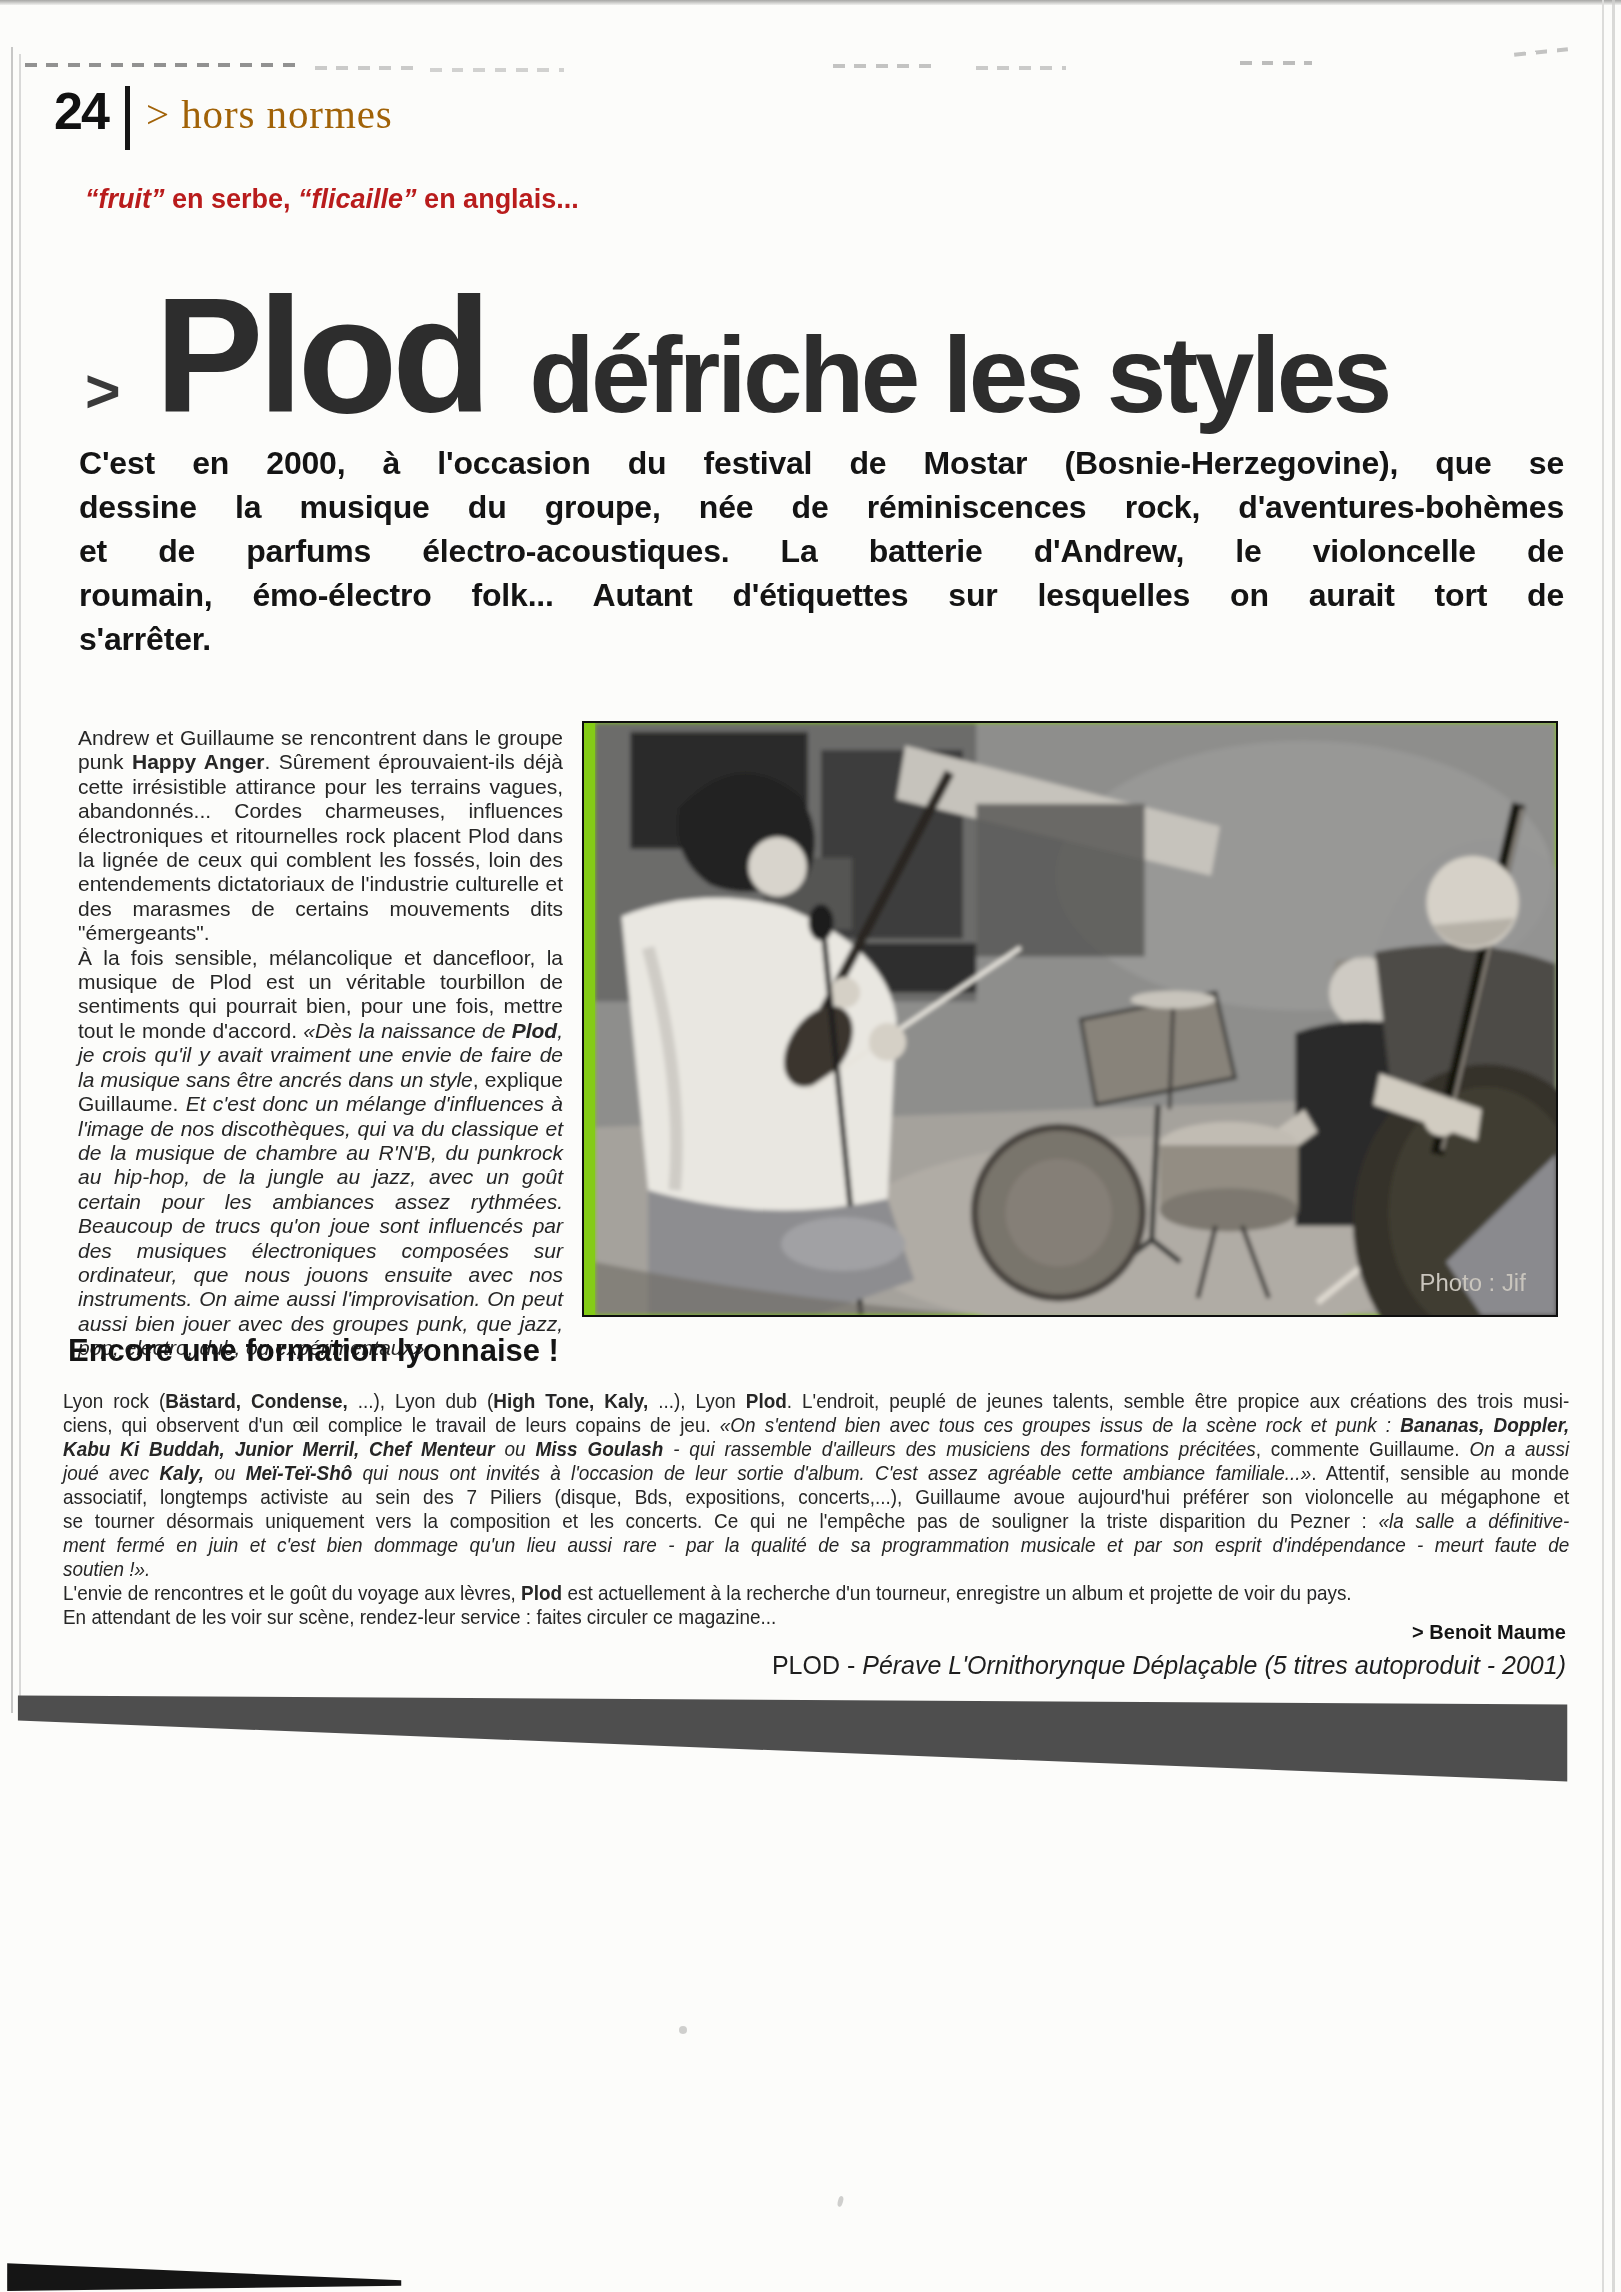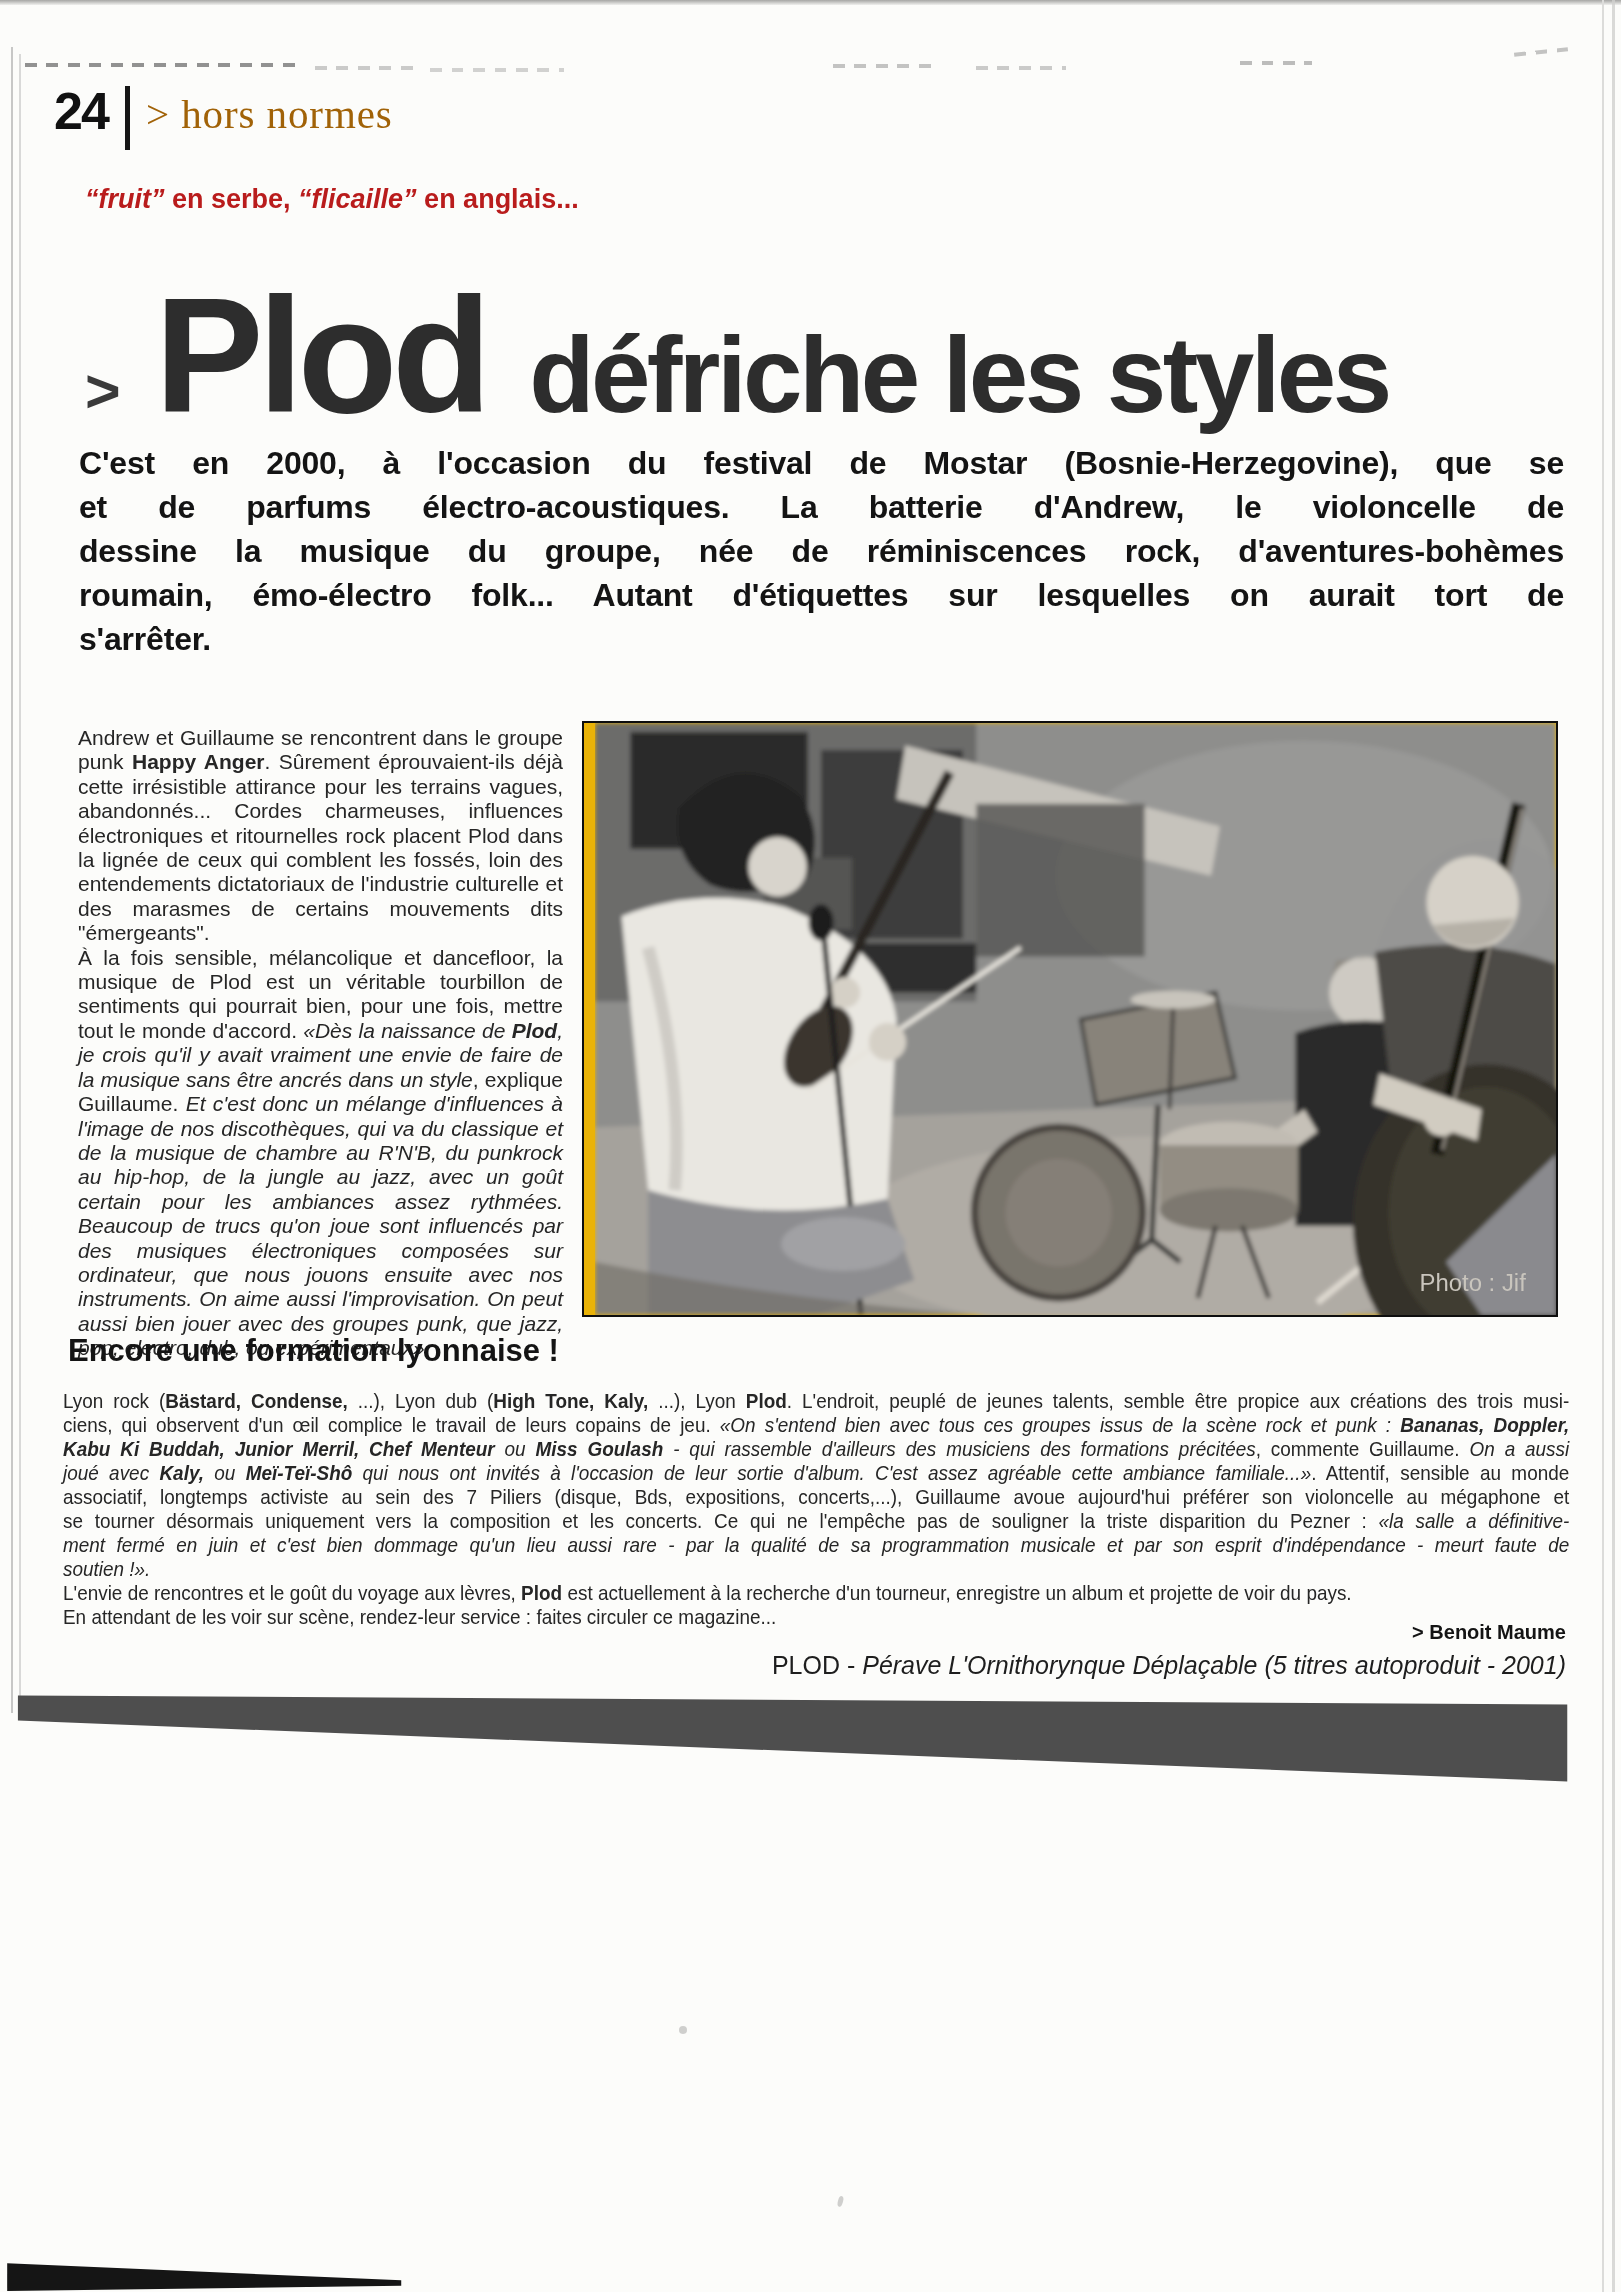--- a/index.html
+++ b/index.html
@@ -38,21 +38,21 @@
   .headline .rest  { font-size:107px; font-weight:700; letter-spacing:-3.6px; }
 
   .lead { left:79px; top:441px; width:1485px; font-size:32px; font-weight:700;
     line-height:44px; color:#141414; letter-spacing:-0.2px; }
 
   .leftcol { left:78px; top:726px; width:485px; font-size:21px; line-height:24.4px;
     color:#262626; text-align:justify; }
   .leftcol .para { text-align:justify; }
 
   .photo-frame { left:582px; top:721px; width:976px; height:596px;
-    border:2.7px solid #0e0e0e; background:#eab308;padding-left:11px; }
+    border:2.7px solid #0e0e0e; background:#84cc16;padding-left:11px; }
   .photo-frame svg { width:100%; height:100%; display:block; }
 
   .section2-heading { left:68px; top:1333px; font-size:31px; font-weight:700; color:#141414; }
 
   .wide-para { left:63px; top:1389px; width:1639px; transform:scaleX(0.919);
     transform-origin:left top; font-size:20.6px; line-height:24px; color:#262626; }
 
   .byline { left:939px; top:1609px; width:627px; text-align:right;
     font-size:20px; font-weight:700; color:#141414;margin-top:12px; }
   .album-credit { left:627px; top:1651px; width:939px; text-align:right;
@@ -88,22 +88,22 @@
 <div class="abs kicker"><span class="b i">“fruit”</span><span class="b"> en serbe, </span><span class="b i">“flicaille”</span><span class="b"> en anglais...</span></div>
 
 <div class="abs headline">
   <span class="marker">&gt;</span>
   <span class="main">Plod</span>
   <span class="rest">défriche les styles</span>
 </div>
 
 <div class="abs lead">
     <div class="line jl"><span>C'est en 2000, à l'occasion du festival de Mostar (Bosnie-Herzegovine), que se</span></div>
+    <div class="line jl"><span>dessine la musique du groupe, née de réminiscences rock, d'aventures-bohèmes</span></div>
     <div class="line jl"><span>et de parfums électro-acoustiques. La batterie d'Andrew, le violoncelle de</span></div>
-    <div class="line jl"><span>dessine la musique du groupe, née de réminiscences rock, d'aventures-bohèmes</span></div>
     <div class="line jl"><span>roumain, émo-électro folk... Autant d'étiquettes sur lesquelles on aurait tort de</span></div>
     <div class="line"><span>s'arrêter.</span></div>
   </div>
 
 <div class="abs leftcol">
   <div class="para"><span>Andrew et Guillaume se rencontrent dans le groupe punk </span><span class="b">Happy Anger</span><span>. Sûrement éprouvaient-ils déjà cette irrésistible attirance pour les terrains vagues, abandonnés... Cordes charmeuses, influences électroniques et ritournelles rock placent Plod dans la lignée de ceux qui comblent les fossés, loin des entendements dictatoriaux de l'industrie culturelle et des marasmes de certains mouvements dits "émergeants".</span></div>
   <div class="para"><span>À la fois sensible, mélancolique et dancefloor, la musique de Plod est un véritable tourbillon de sentiments qui pourrait bien, pour une fois, mettre tout le monde d'accord. </span><span class="i">«Dès la naissance de </span><span class="b i">Plod</span><span class="i">, je crois qu'il y avait vraiment une envie de faire de la musique sans être ancrés dans un style</span><span>, explique Guillaume. </span><span class="i">Et c'est donc un mélange d'influences à l'image de nos discothèques, qui va du classique et de la musique de chambre au R'N'B, du punkrock au hip-hop, de la jungle au jazz, avec un goût certain pour les ambiances assez rythmées. Beaucoup de trucs qu'on joue sont influencés par des musiques électroniques composées sur ordinateur, que nous jouons ensuite avec nos instruments. On aime aussi l'improvisation. On peut aussi bien jouer avec des groupes punk, que jazz, pop, electro, dub, ou expérimentaux».</span></div>
 </div>
 
 <div class="abs photo-frame">

